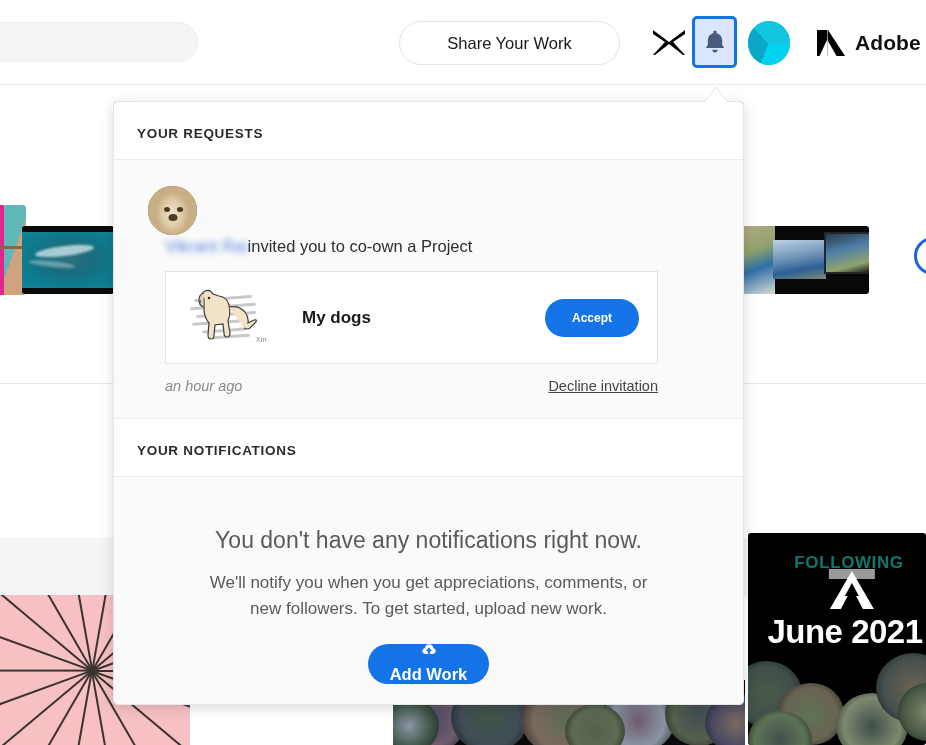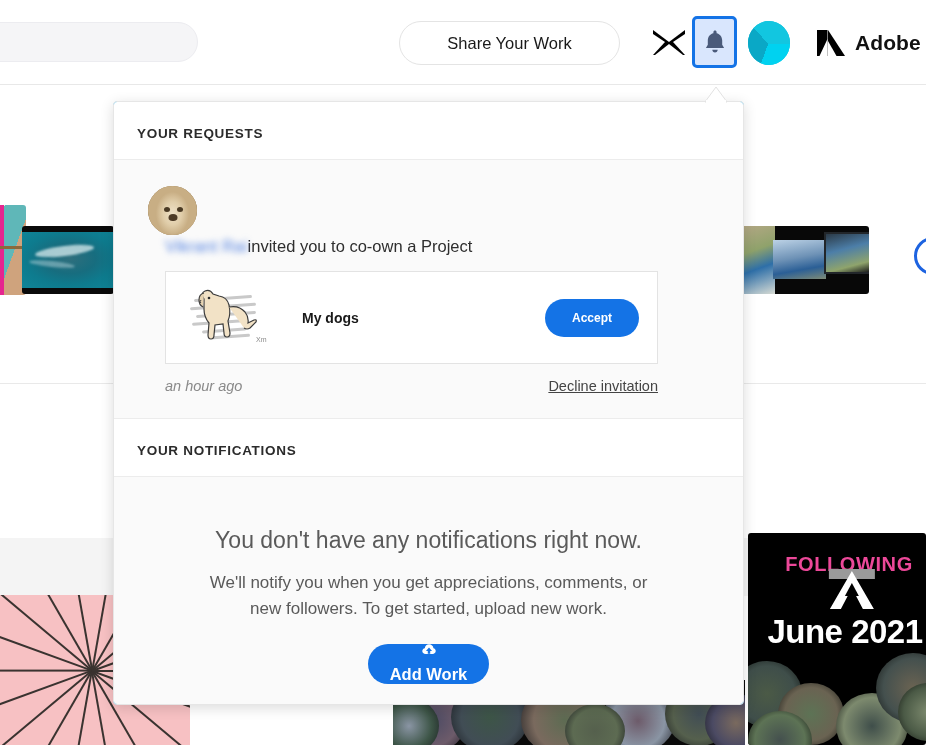--- a/index.html
+++ b/index.html
@@ -269,23 +269,23 @@
     left: 748px; top: 533px;
     width: 178px; height: 212px;
     background: #000000;
     border-radius: 3px;
     overflow: hidden;
   }
   .card-following .following-label {
     position: absolute;
     top: 20px; left: 0; right: 0;
     text-align: center;
-    font-size: 20px;
+    font-size: 17px;
     font-weight: 700;
-    color: #ec4899;
+    color: #0f766e;
     letter-spacing: 0.6px;
     padding-left: 24px;
   }
   .card-following .bh-mark {
     position: absolute;
     left: 50%; top: 36px;
     transform: translateX(-26%);
     width: 62px; height: 40px;
   }
   .card-following .date-label {
@@ -422,21 +422,21 @@
   .project-thumb .stroke {
     position: absolute;
     background: #c9c9c9;
     height: 3px;
     border-radius: 2px;
     transform: rotate(-4deg);
   }
 
   .project-title {
     flex: 1 1 auto;
-    font-size: 14px;
+    font-size: 17px;
     font-weight: 700;
     color: #191919;
     padding-left: 24px;
   }
 
   .accept-btn {
     flex: 0 0 auto;
     height: 38px;
     padding: 0 27px;
     background: #1473e6;

